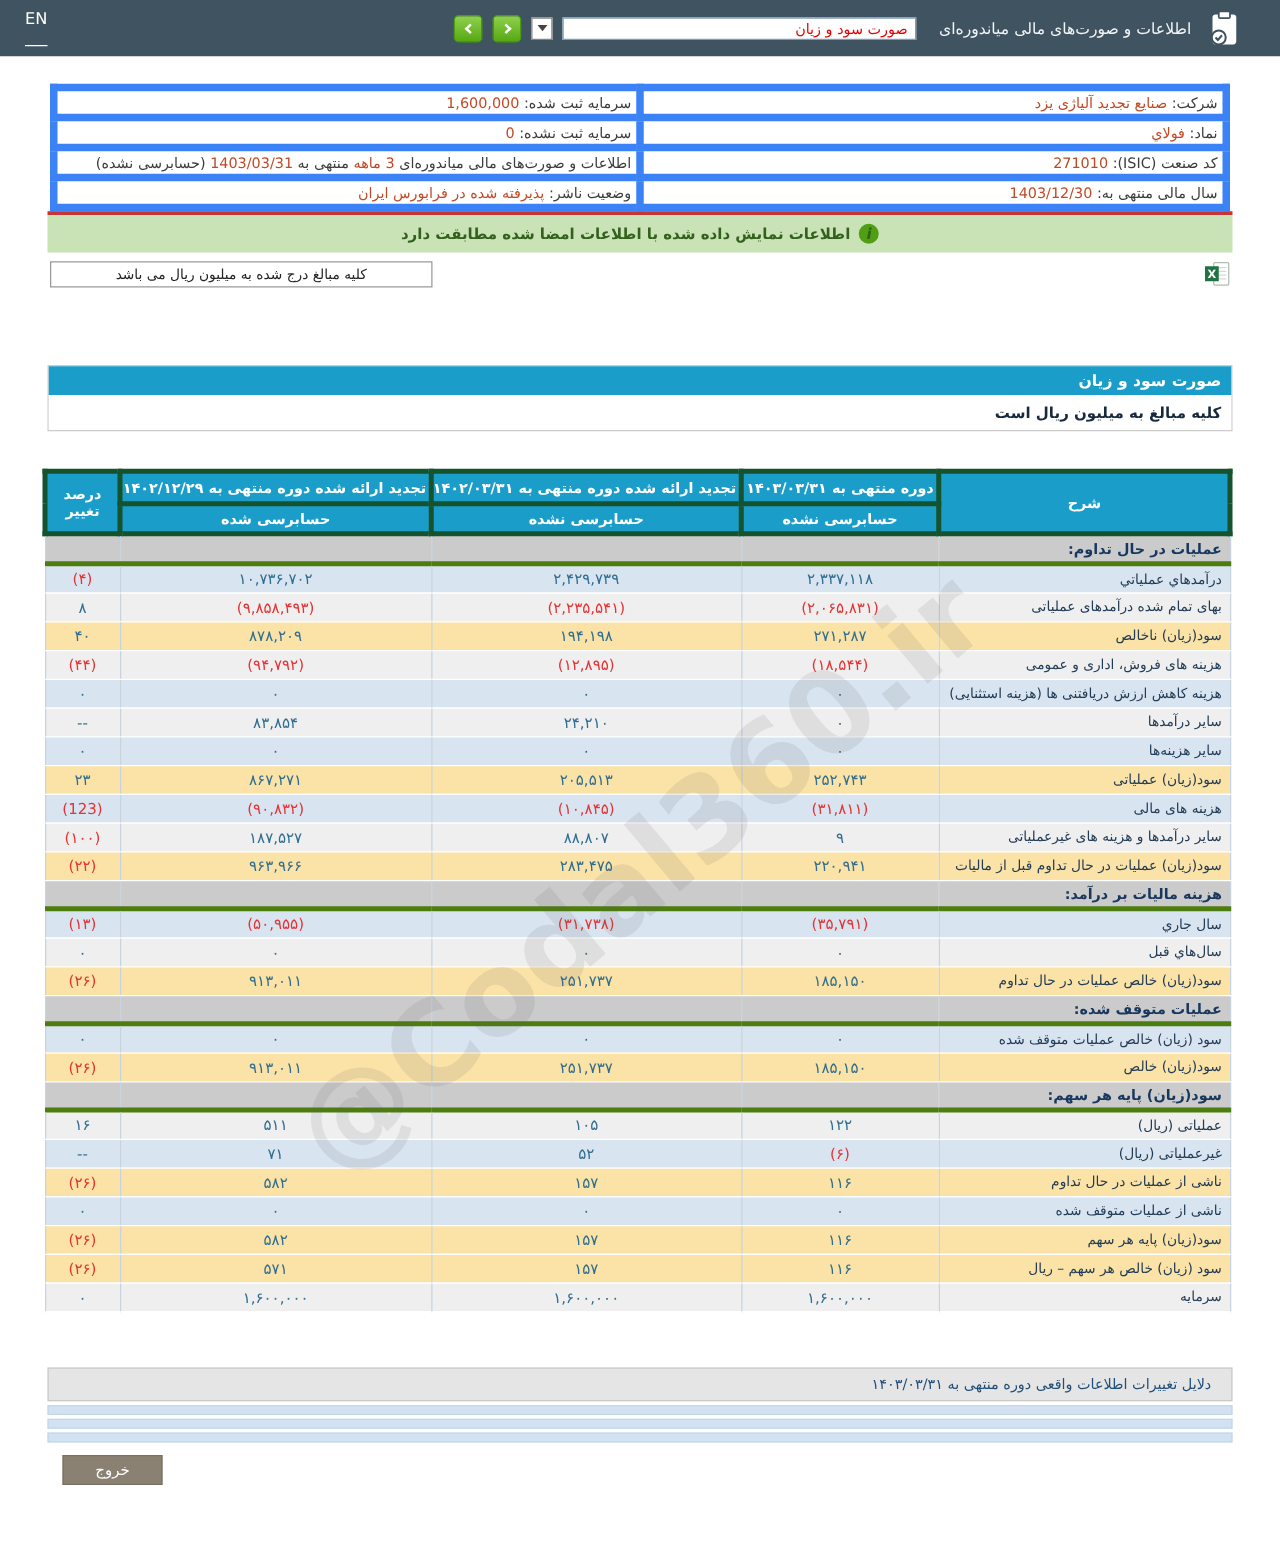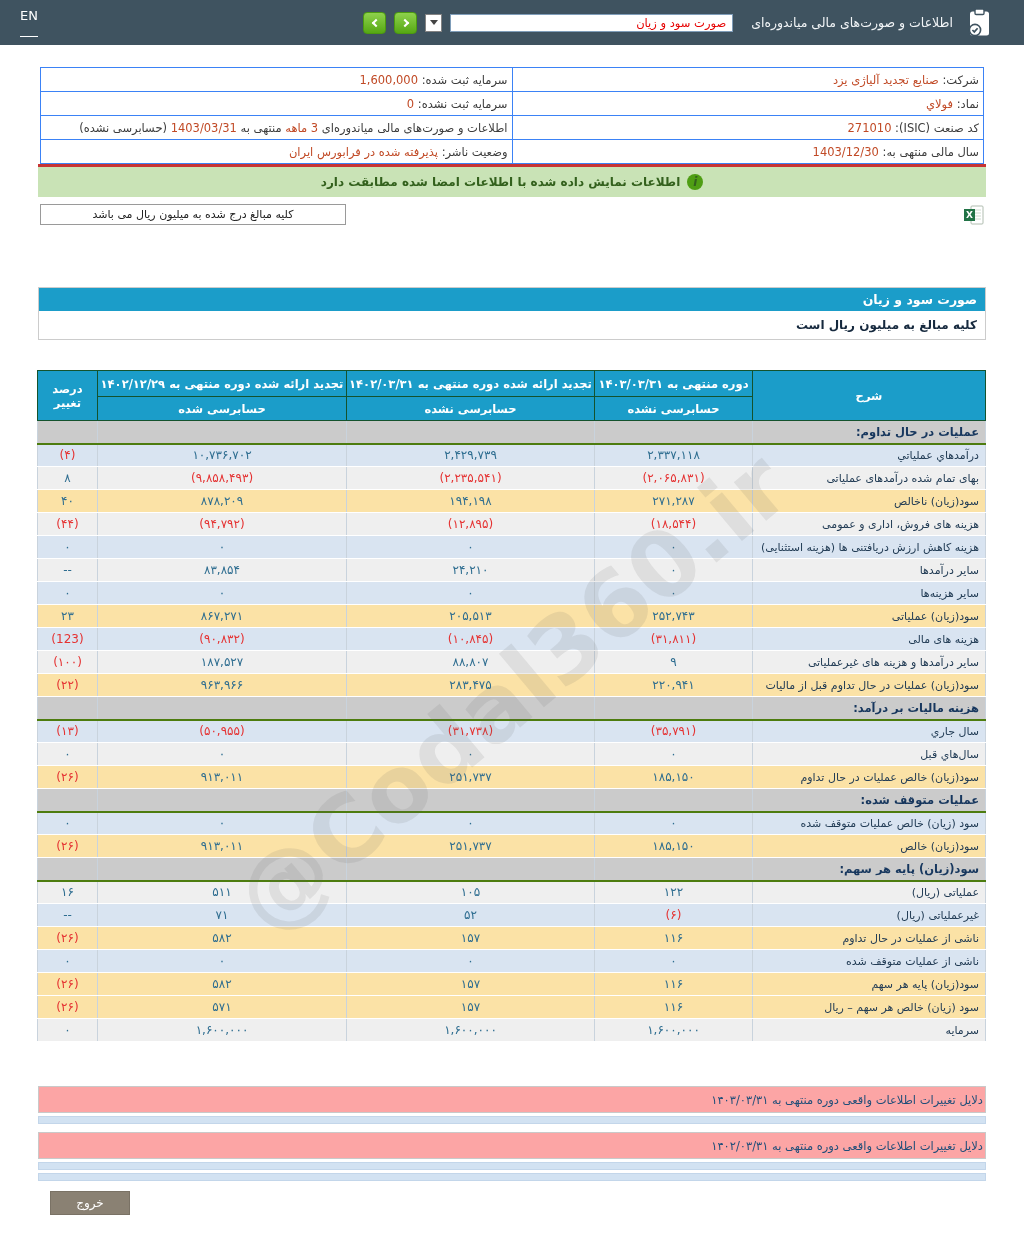--- a/index.html
+++ b/index.html
@@ -22,71 +22,71 @@
     background:linear-gradient(180deg,#8ed14c,#56a814); display:flex; align-items:center;
     justify-content:center; cursor:pointer; }
   .chev { width:6px; height:6px; border:solid #fff; border-width:2px 2px 0 0; display:inline-block; }
   .chev.right { transform:rotate(45deg); margin-right:2px; }
   .chev.left  { transform:rotate(225deg); margin-left:2px; }
   .en-link { margin-right:auto; color:#fff; font-size:13px; text-decoration:none;
     border-bottom:1px solid #fff; padding-bottom:13px; cursor:pointer; }
 
   
   .info-table { width:944px; margin:22px 40px 0; border-collapse:collapse; }
-  .info-table td { width:50%; height:24px; border:1px solid #3b82f6; padding:2px 4px;
+  .info-table td { width:50%; height:24px; border:6px solid #3b82f6; padding:2px 4px;
     font-size:11.5px; vertical-align:middle; white-space:nowrap; }
   .i-lbl { color:#3c3c3c; }
   .i-val { color:#c14a26; }
 
   .redline { height:3px; background:#c63434; margin:0 38px; }
   .green-bar { margin:0 38px; height:30px; background:#c9e3b6; display:flex;
     align-items:center; justify-content:center; gap:7px; }
   .green-bar span { color:#33611d; font-size:12px; font-weight:bold; }
   .info-i { width:16px; height:16px; border-radius:50%; background:#4f9e14; color:#fff;
     font-size:11px; font-weight:bold; display:inline-flex; align-items:center;
     justify-content:center; font-style:italic; }
 
-  .note-row { margin:7px 40px 0; display:flex; justify-content:space-between; align-items:center; }
+  .note-row { margin:7px 40px 0; display:flex; justify-content:space-between; align-items:flex-start; }
   .note-box { width:306px; height:21px; border:1px solid #9a9a9a; background:#fff;
     display:flex; align-items:center; justify-content:center; font-size:11px; color:#222; }
   .excel-btn { cursor:pointer; display:inline-flex; }
 
   
   .panel { margin:62px 38px 0; border:1px solid #ccc; }
   .panel-title { height:23px; background:#1b9dc9; color:#fff; font-weight:bold;
     font-size:12.5px; display:flex; align-items:center; padding:0 8px; }
   .panel-note { height:28px; display:flex; align-items:center; padding:0 8px;
     font-weight:bold; font-size:12px; color:#16293e; background:#fff; }
 
   
   .tbl-wrap { margin:30px 38px 0; position:relative; }
   .wm { position:absolute; top:48%; left:50%; transform:translate(-50%,-50%) rotate(-40deg);
     font-size:92px; font-weight:bold; color:rgba(100,100,100,0.12); white-space:nowrap;
     direction:ltr; pointer-events:none; z-index:3; }
   table.tbl { width:948px; border-collapse:collapse; table-layout:fixed; border:1px solid #c8c8c8; }
   .tbl thead th { background:#1b9dc9; color:#fff; font-weight:bold; font-size:11.5px;
-    border:1px solid #14532d; text-align:center; vertical-align:middle; padding:2px 2px; }
+    border:4px solid #14532d; text-align:center; vertical-align:middle; padding:2px 2px; }
   .th-top { white-space:nowrap; overflow:visible; height:26px; }
   .th-sub { height:24px; }
   .tbl td { border-left:1px solid #c9d3dd; border-right:1px solid #c9d3dd;
     border-bottom:1px solid #fff; padding:3px 6px; font-size:12px; height:23px;
     vertical-align:middle; }
   .tbl td.lbl { text-align:right; color:#223c55; font-size:11px; }
   .tbl td.num { text-align:center; color:#2e6d90; white-space:nowrap; }
   .tbl td.num.neg { color:#e53232; }
   .tbl tr.sec td { background:#cbcbcb; color:#17375e; font-weight:bold; font-size:11.5px;
-    border-bottom:2px solid #4d7c0f; }
+    border-bottom:4px solid #4d7c0f; }
   .tbl tr.r-blue td { background:#d9e4f1; }
   .tbl tr.r-gray td { background:#efefef; }
   .tbl tr.r-gold td { background:#fbe2a6; }
 
   
   .fns { margin:44px 38px 0; }
-  .fn-bar { height:27px; background:#fca5a5; border:1px solid #c9c9c9; display:flex;
-    align-items:center; padding:0 2px; margin-top:8px; cursor:pointer; }
+  .fn-bar { height:27px; background:#e5e5e5; border:1px solid #c9c9c9; display:flex;
+    align-items:center; padding:0 16px; margin-top:8px; cursor:pointer; }
   .fn-bar span { color:#1f4e79; font-size:11.5px; }
   .fn-strip { height:8px; background:#d2e2f2; border:1px solid #c3d6ea; margin-top:3px; }
 
   .exit-row { direction:ltr; padding-left:50px; margin-top:10px; }
   .exit-btn { width:80px; height:24px; background:#8a8173; color:#fff; border:1px solid #7a7265;
     font-size:12px; font-family:"DejaVu Sans", sans-serif; cursor:pointer; }
 </style>
 </head>
 <body>
 
@@ -379,22 +379,19 @@
         </tr>
       </tbody>
   </table>
 </div>
 
 <div class="fns">
     <div class="fn-bar">
       <span>دلایل تغییرات اطلاعات واقعی دوره منتهی به ۱۴۰۳/۰۳/۳۱</span>
     </div>
     <div class="fn-strip"></div>
-    <div class="fn-bar">
-      <span>دلایل تغییرات اطلاعات واقعی دوره منتهی به ۱۴۰۲/۰۳/۳۱</span>
-    </div>
     <div class="fn-strip"></div>
     <div class="fn-strip"></div>
   </div>
 
 <div class="exit-row">
   <button class="exit-btn">خروج</button>
 </div>
 
 </body></html>

